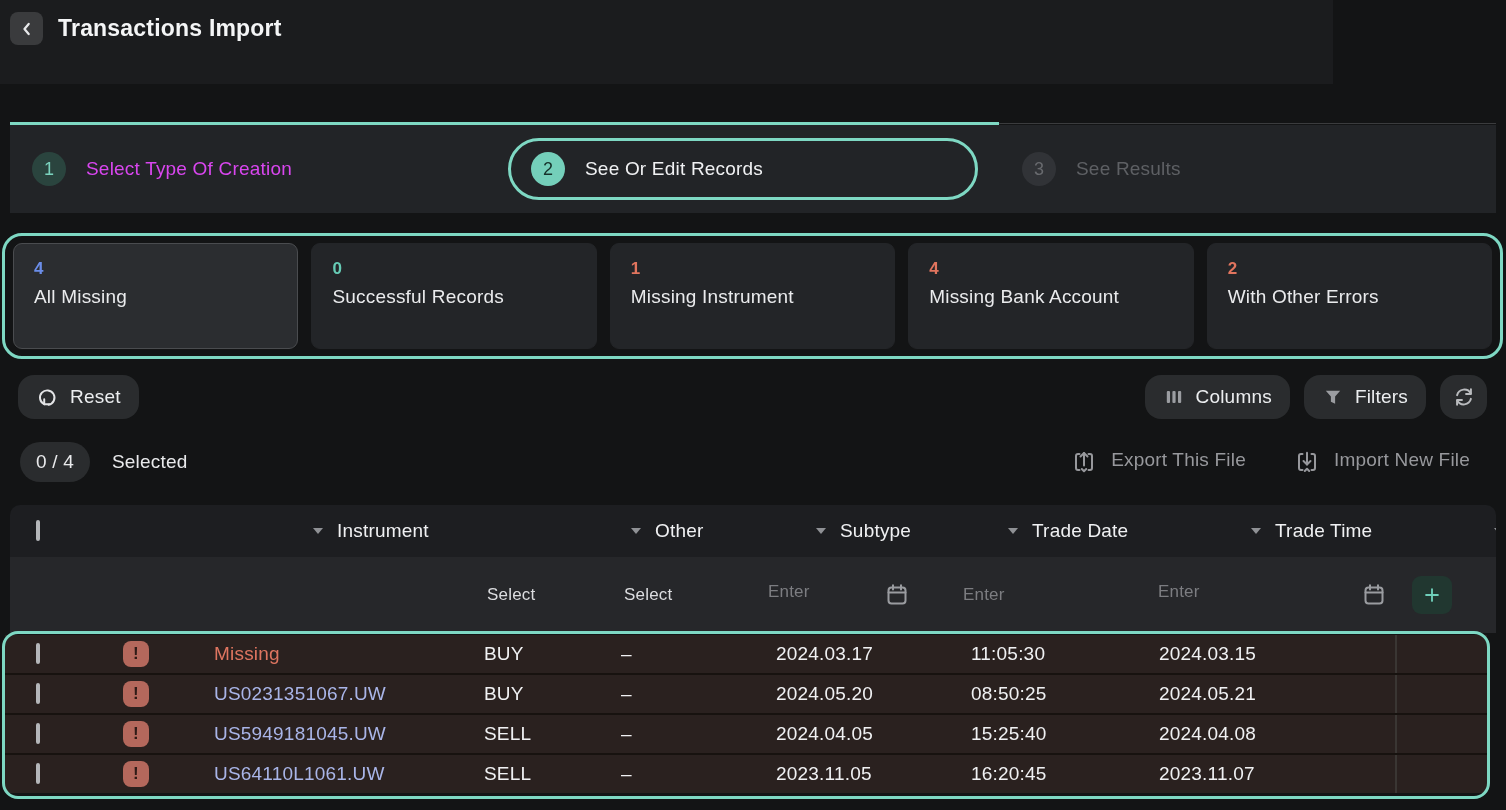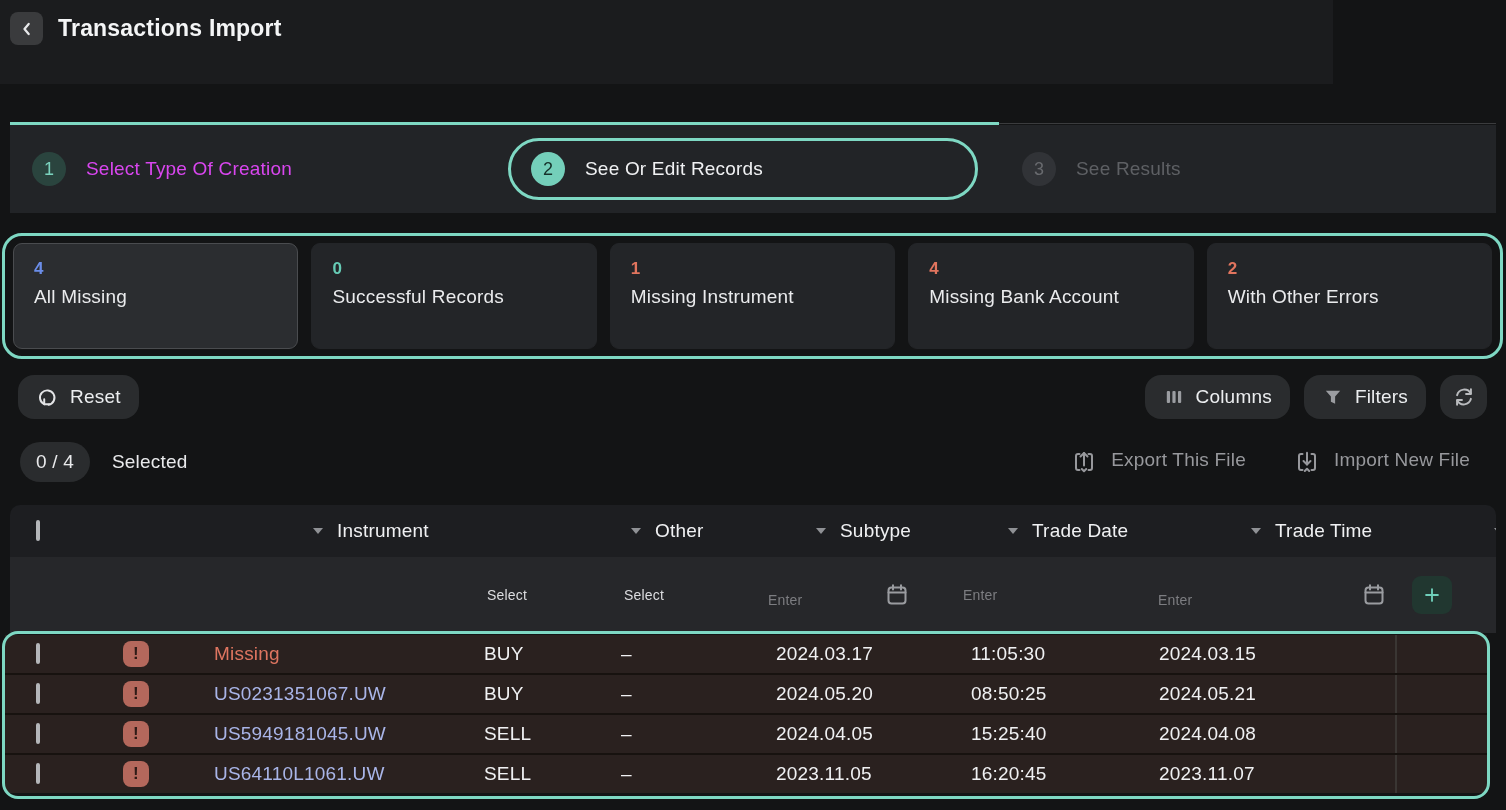--- a/index.html
+++ b/index.html
@@ -112,21 +112,21 @@
   .thead-row { height:52px;gap:48px; }
   .filter-row { height:76px; background:#26272a; }
   .hcell { display:flex; align-items:center; gap:14px; padding-left:13px; font-size:19px; color:#f0f1f3; cursor:pointer; }
   .caret { width:0; height:0; border-left:5px solid transparent; border-right:5px solid transparent; border-top:6px solid #8f9195; flex:none; }
   .checkbox {
     width:26px; height:26px; border:2px solid #b4b6b9; border-radius:7px;
     background:transparent; cursor:pointer; flex:none;
   }
   .check-cell-h { padding-left:26px; }
   .check-cell-r { padding-left:31px; }
-  .fcell { display:flex; align-items:flex-end; font-size:14px; padding-left:13px; cursor:pointer; }
+  .fcell { display:flex; align-items:flex-start; font-size:17px; padding-left:13px; cursor:pointer; }
   .fcell .ph-select { color:#dcdde0; }
   .fcell .ph-enter { color:#7c7d81; }
   .fcell .cal { margin-left:auto; color:#9a9ca0; cursor:pointer; }
   .fcell.f-tdate .cal { margin-right:40px; }
   .fcell.f-vdate .cal { margin-right:8px; }
   .add-btn {
     width:40px; height:38px; background:#213730; border:none; border-radius:9px;
     color:#6fcfba; display:flex; align-items:center; justify-content:center;
     cursor:pointer; margin-left:4px;
   }

